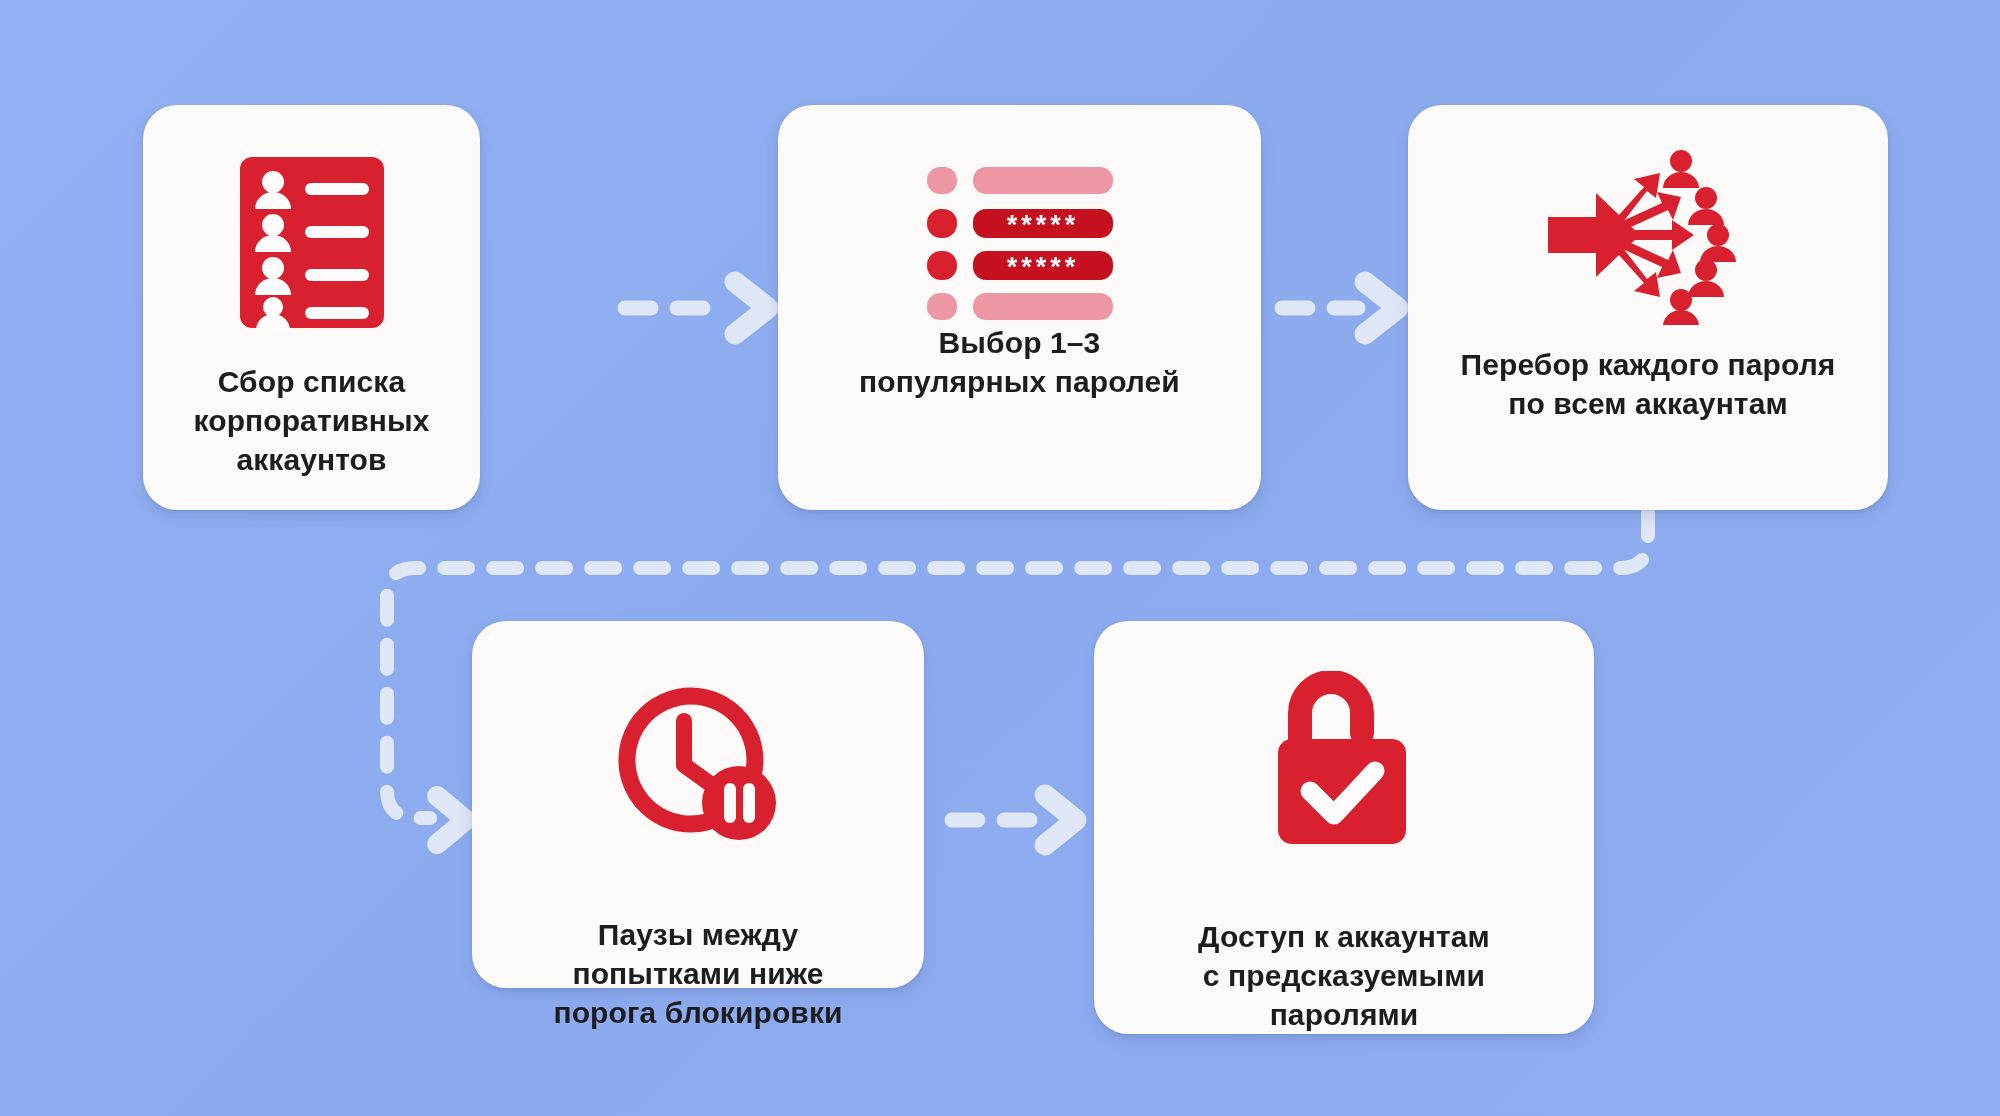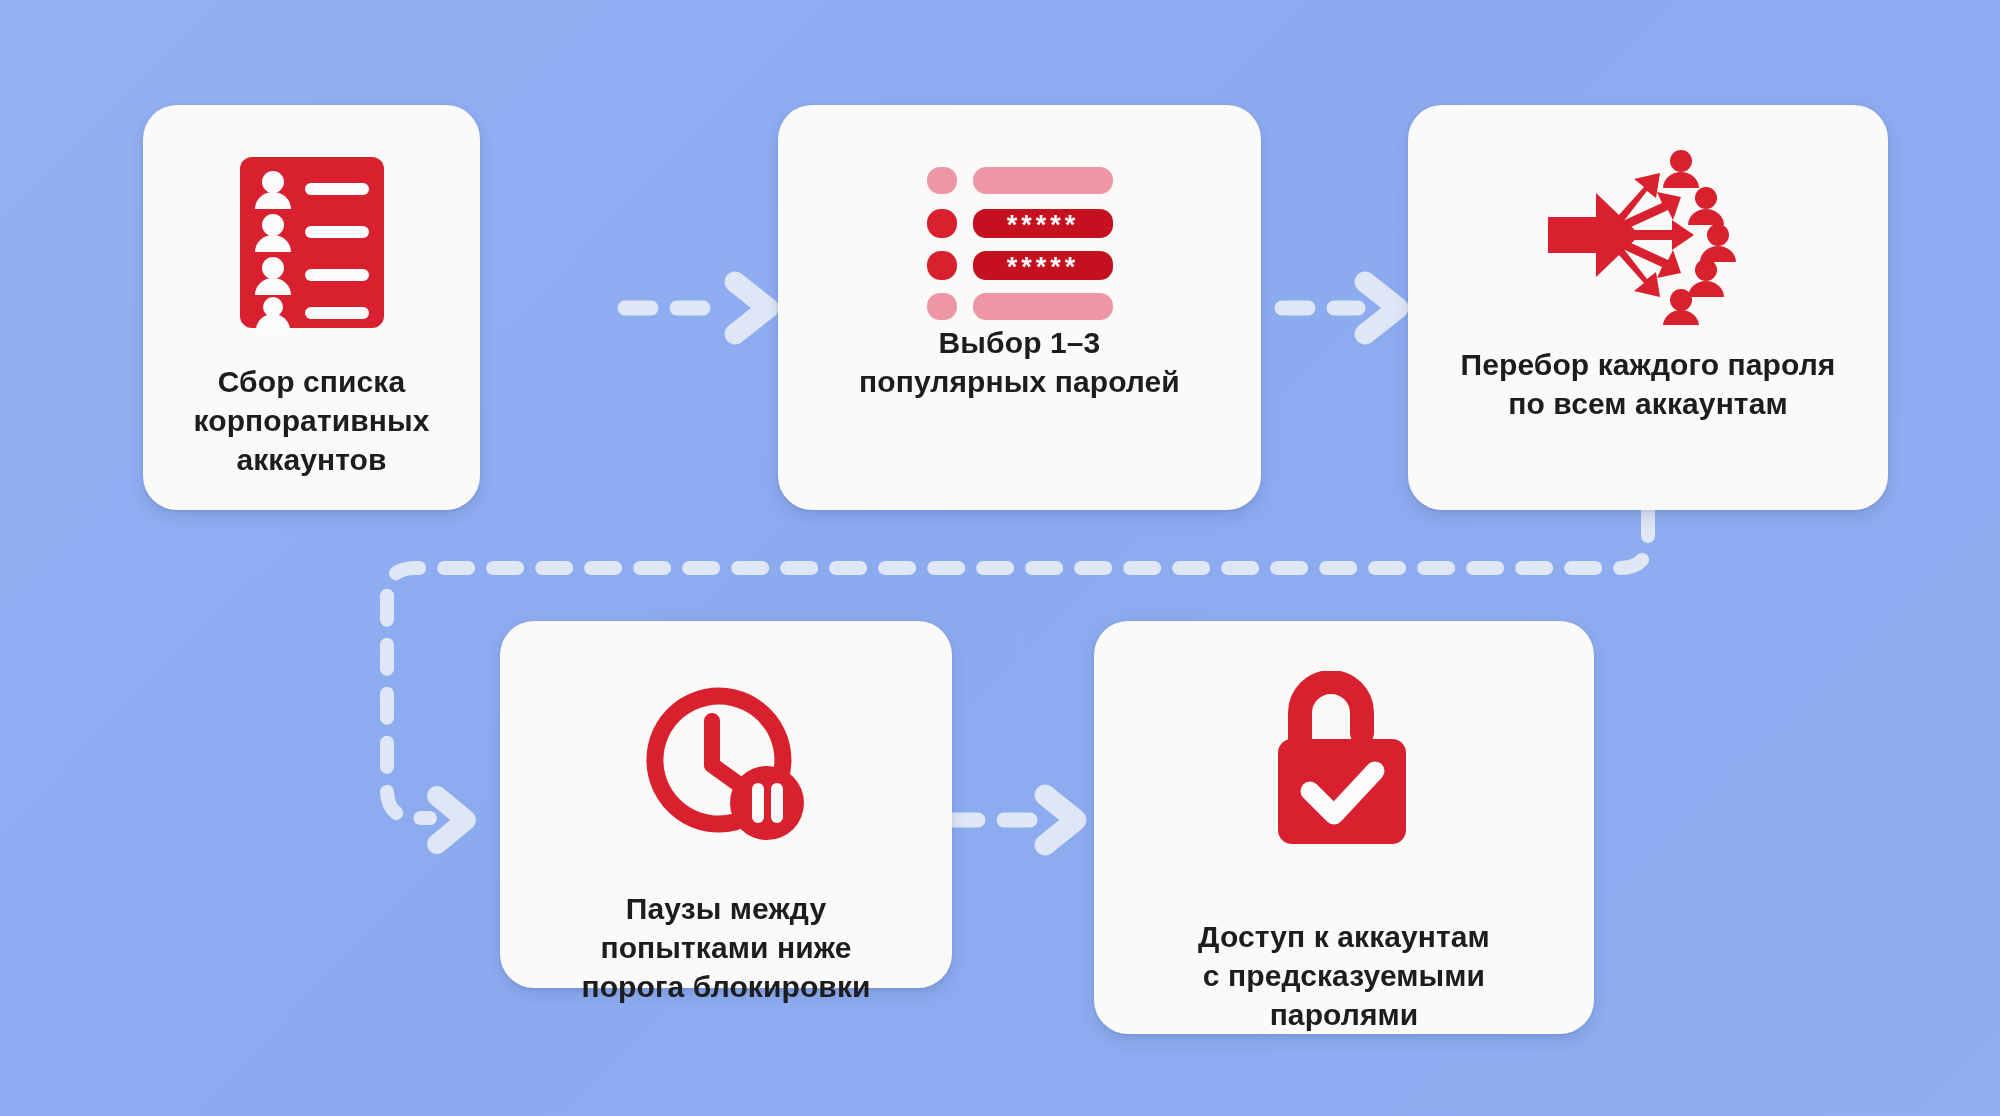--- a/index.html
+++ b/index.html
@@ -52,21 +52,21 @@
     letter-spacing: 0.1px;
     white-space: pre-line;
     font-weight: 700;
   }
 
   
   #card-1 { left: 143px; top: 105px; width: 337px; height: 405px; }
   #card-2 { left: 778px; top: 105px; width: 483px; height: 405px; }
   #card-3 { left: 1408px; top: 105px; width: 480px; height: 405px; }
   
-  #card-4 { left: 500px; top: 621px; width: 452px; height: 367px; }
+  #card-4 { left: 472px; top: 621px; width: 452px; height: 367px; gap: 26px; }
   #card-5 { left: 1094px; top: 621px; width: 500px; height: 413px; justify-content: space-between; }
 
   #card-1 .card-icon { margin-top: 50px; height: 175px; }
   #card-1 .card-label { margin-top: 32px; }
   #card-2 .card-icon { margin-top: 58px; height: 160px; }
   #card-2 .card-label { }
   #card-3 .card-icon { margin-top: 40px; height: 180px; }
   #card-3 .card-label { margin-top: 20px; }
   #card-4 .card-icon { margin-top: 56px; height: 172px; }
   #card-4 .card-label { margin-top: 40px; }

